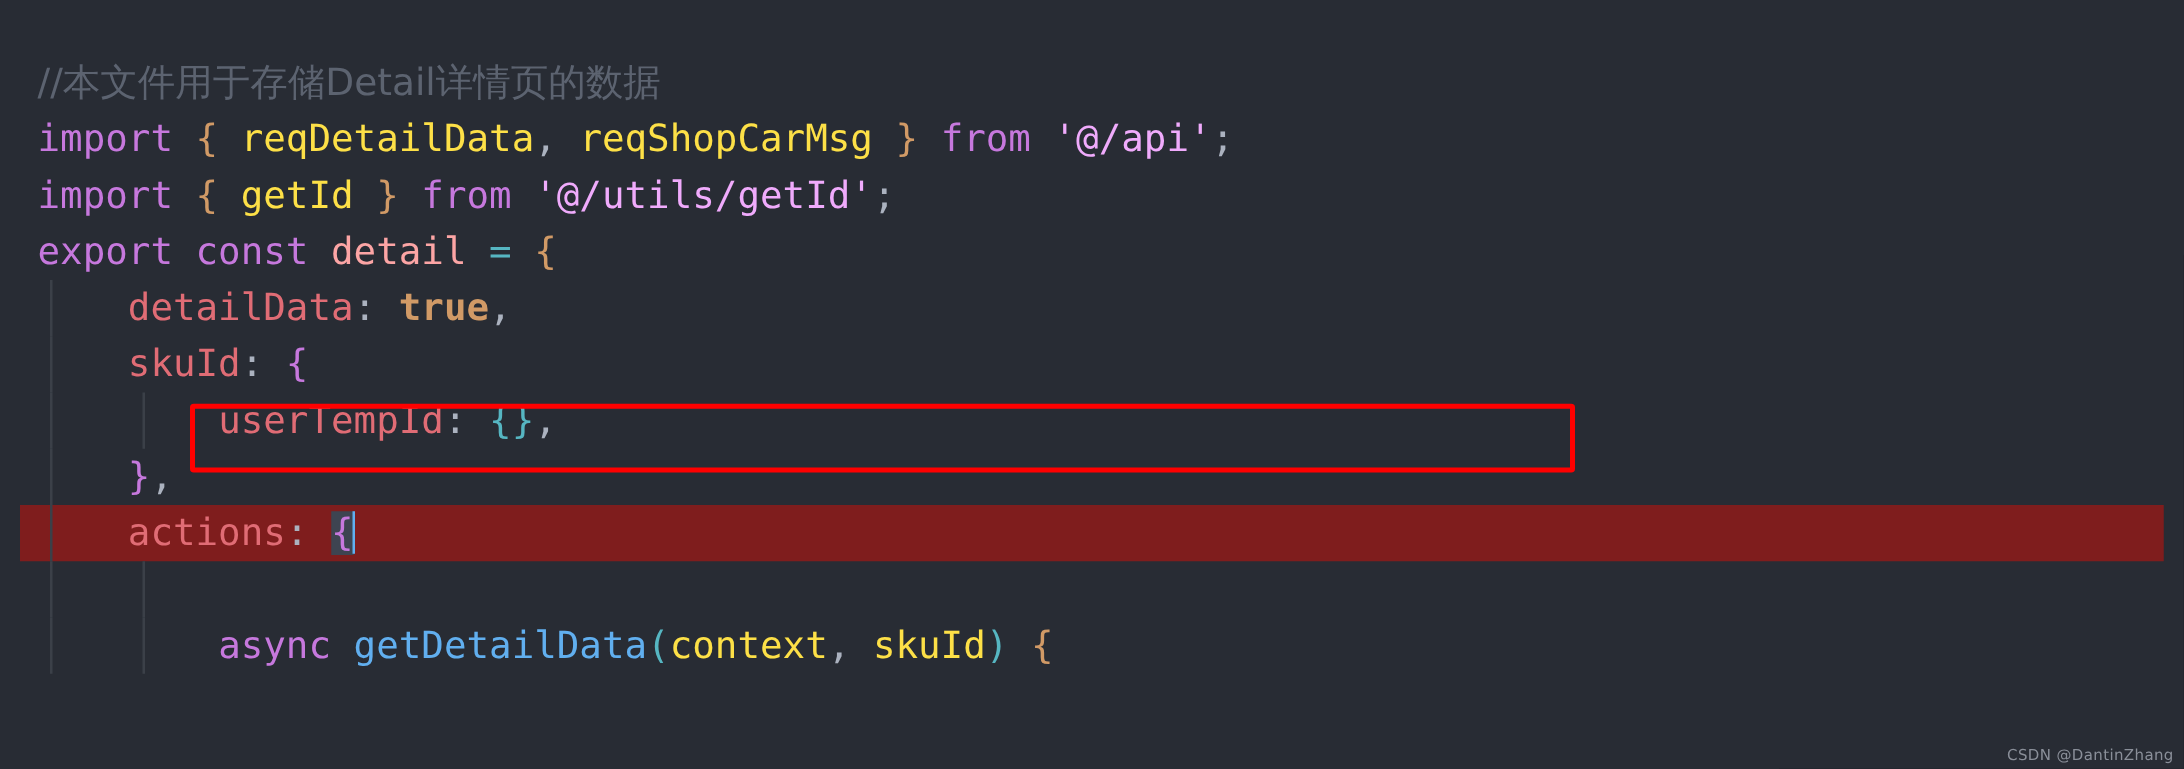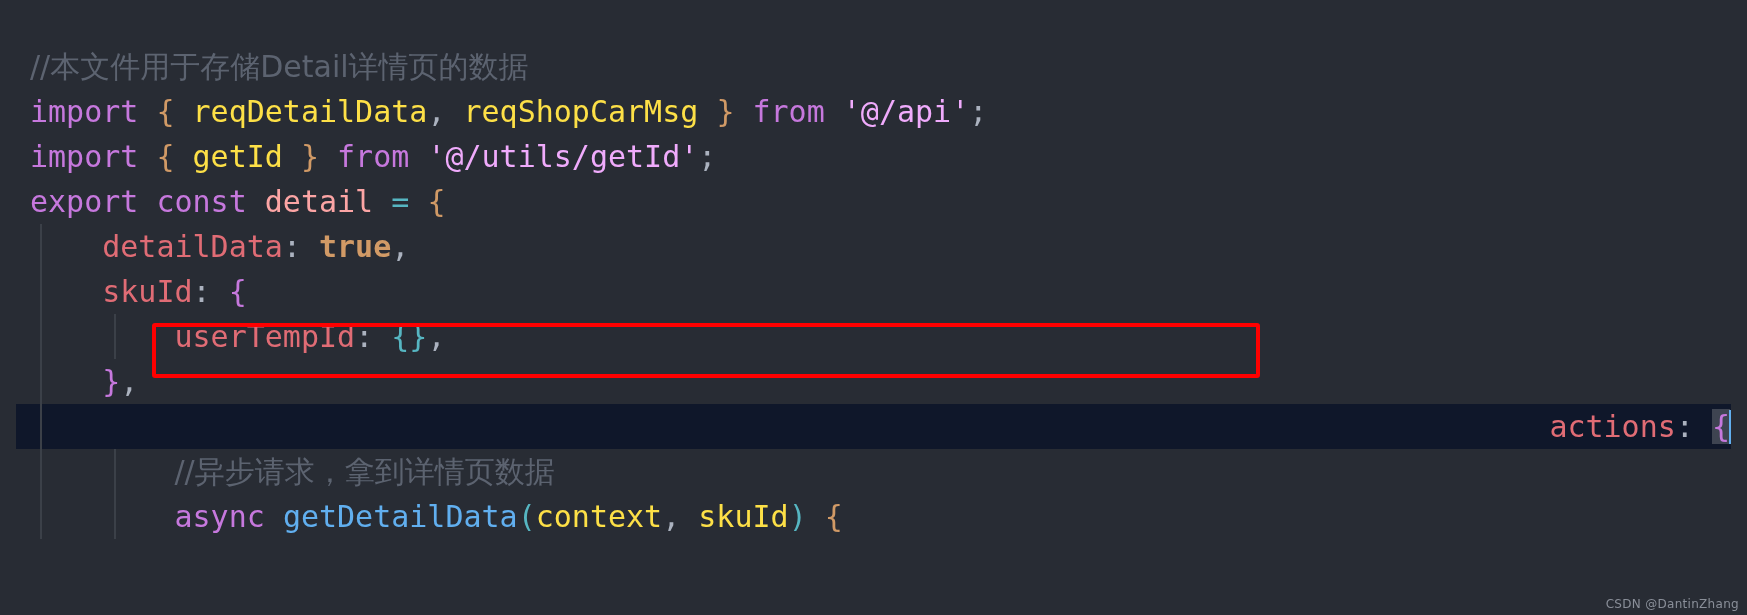--- a/index.html
+++ b/index.html
@@ -27,22 +27,21 @@
     position: relative;
     height: 45px;
     line-height: 45px;
     font-size: 30px;
     white-space: pre;
     letter-spacing: 0px;
     padding-left: 14px;
     box-sizing: border-box;
   }
   .line.current {
-    background: #0f172a;
-    text-align: right;
+    background: #7f1d1d;
   }
 
   
   .guide {
     position: absolute;
     top: 0;
     width: 2px;
     height: 45px;
     background: #3b4048;
   }
@@ -112,21 +111,21 @@
   <div id="code">
       <div class="line"><span class="t-comment cjk">//本文件用于存储Detail详情页的数据</span></div>
       <div class="line"><span class="t-kw">import</span><span class="t-punct"> </span><span class="t-brace-y">{</span><span class="t-punct"> </span><span class="t-var">reqDetailData</span><span class="t-punct">, </span><span class="t-var">reqShopCarMsg</span><span class="t-punct"> </span><span class="t-brace-y">}</span><span class="t-punct"> </span><span class="t-kw">from</span><span class="t-punct"> </span><span class="t-str">'@/api'</span><span class="t-punct">;</span></div>
       <div class="line"><span class="t-kw">import</span><span class="t-punct"> </span><span class="t-brace-y">{</span><span class="t-punct"> </span><span class="t-var">getId</span><span class="t-punct"> </span><span class="t-brace-y">}</span><span class="t-punct"> </span><span class="t-kw">from</span><span class="t-punct"> </span><span class="t-str">'@/utils/getId'</span><span class="t-punct">;</span></div>
       <div class="line"><span class="t-kw">export</span><span class="t-punct"> </span><span class="t-kw">const</span><span class="t-punct"> </span><span class="t-entity">detail</span><span class="t-punct"> </span><span class="t-op">=</span><span class="t-punct"> </span><span class="t-brace-y">{</span></div>
       <div class="line"><span class="guide g1"></span><span class="t-punct">    </span><span class="t-prop">detailData</span><span class="t-punct">: </span><span class="t-const">true</span><span class="t-punct">,</span></div>
       <div class="line"><span class="guide g1"></span><span class="t-punct">    </span><span class="t-prop">skuId</span><span class="t-punct">: </span><span class="t-brace-p">{</span></div>
       <div class="line"><span class="guide g1"></span><span class="guide g2"></span><span class="t-punct">        </span><span class="t-prop">userTempId</span><span class="t-punct">: </span><span class="t-brace-c">{}</span><span class="t-punct">,</span></div>
       <div class="line"><span class="guide g1"></span><span class="t-punct">    </span><span class="t-brace-p">}</span><span class="t-punct">,</span></div>
       <div class="line current"><span class="guide g1"></span><span class="t-punct">    </span><span class="t-prop">actions</span><span class="t-punct">: </span><span class="t-brace-p sel">{</span><span class="caret"></span></div>
-      <div class="line"><span class="guide g1"></span><span class="guide g2"></span><span class="t-punct">        </span><span class="t-comment cjk">//异步请求，拿到详情页数据</span></div>
+      <div class="line"><span class="guide g1"></span><span class="guide g2"></span><span class="t-punct">        </span></div>
       <div class="line"><span class="guide g1"></span><span class="guide g2"></span><span class="t-punct">        </span><span class="t-kw">async</span><span class="t-punct"> </span><span class="t-func">getDetailData</span><span class="t-brace-c">(</span><span class="t-var">context</span><span class="t-punct">, </span><span class="t-var">skuId</span><span class="t-brace-c">)</span><span class="t-punct"> </span><span class="t-brace-y">{</span></div>
     </div>
 
   <div id="annotation-box"></div>
 
   <div id="watermark">CSDN @DantinZhang</div>
 
 </div>
 
 </body></html>

